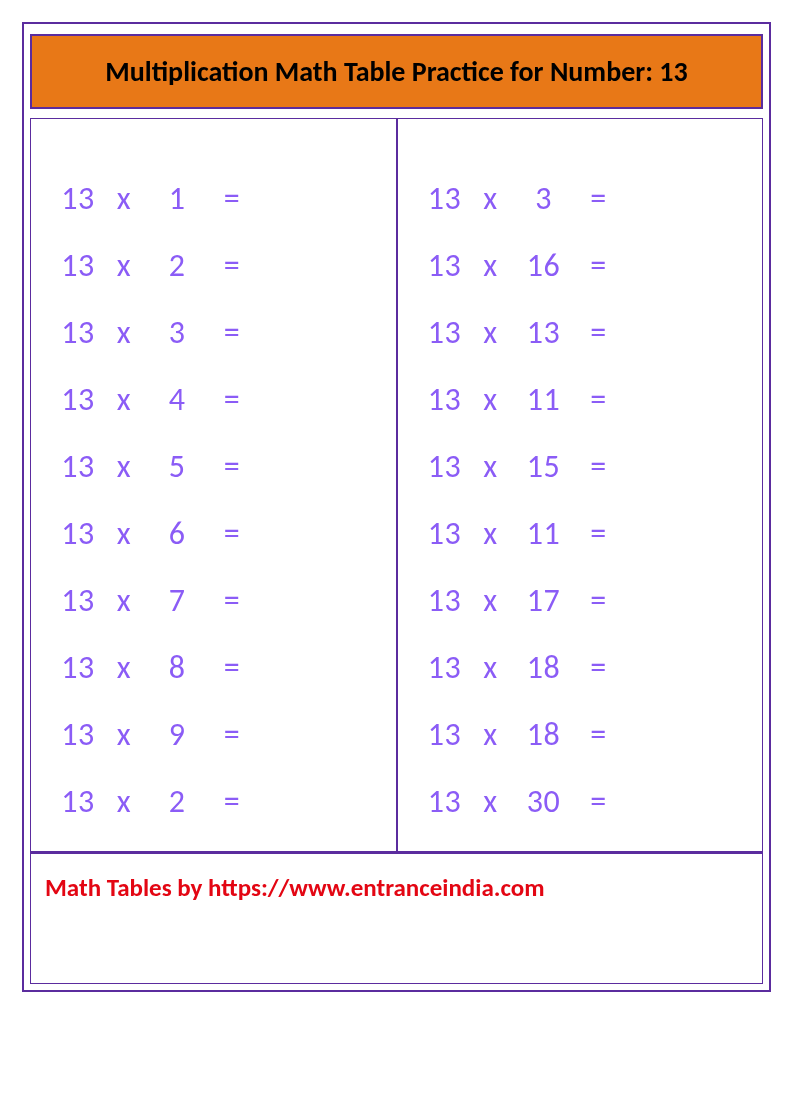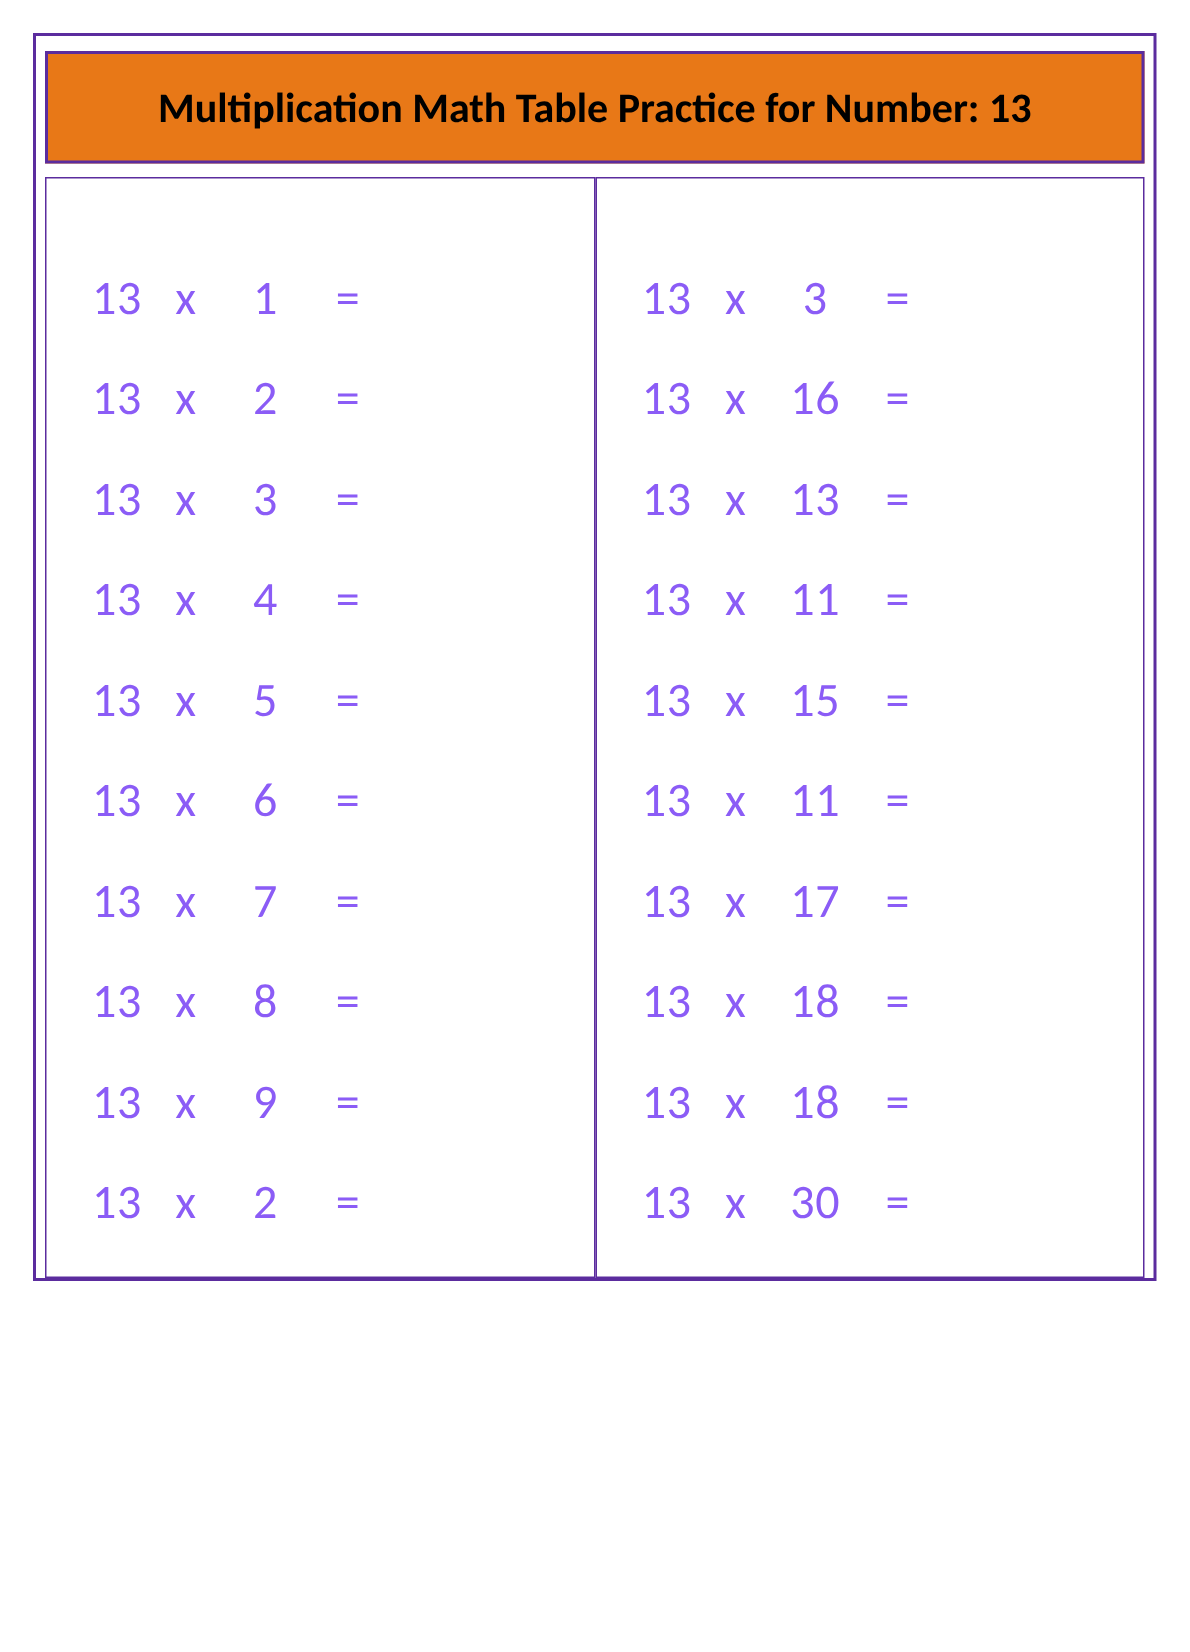--- a/index.html
+++ b/index.html
@@ -208,13 +208,14 @@
         <span class="cell-eq">=</span>
       </div>
       <div class="row">
         <span class="cell-base">13</span>
         <span class="cell-op">x</span>
         <span class="cell-mult">30</span>
         <span class="cell-eq">=</span>
       </div>
     </div>
   </div>
+  <div class="footer">Math Tables by https://www.entranceindia.com</div>
 </div>
 
 </body></html>

